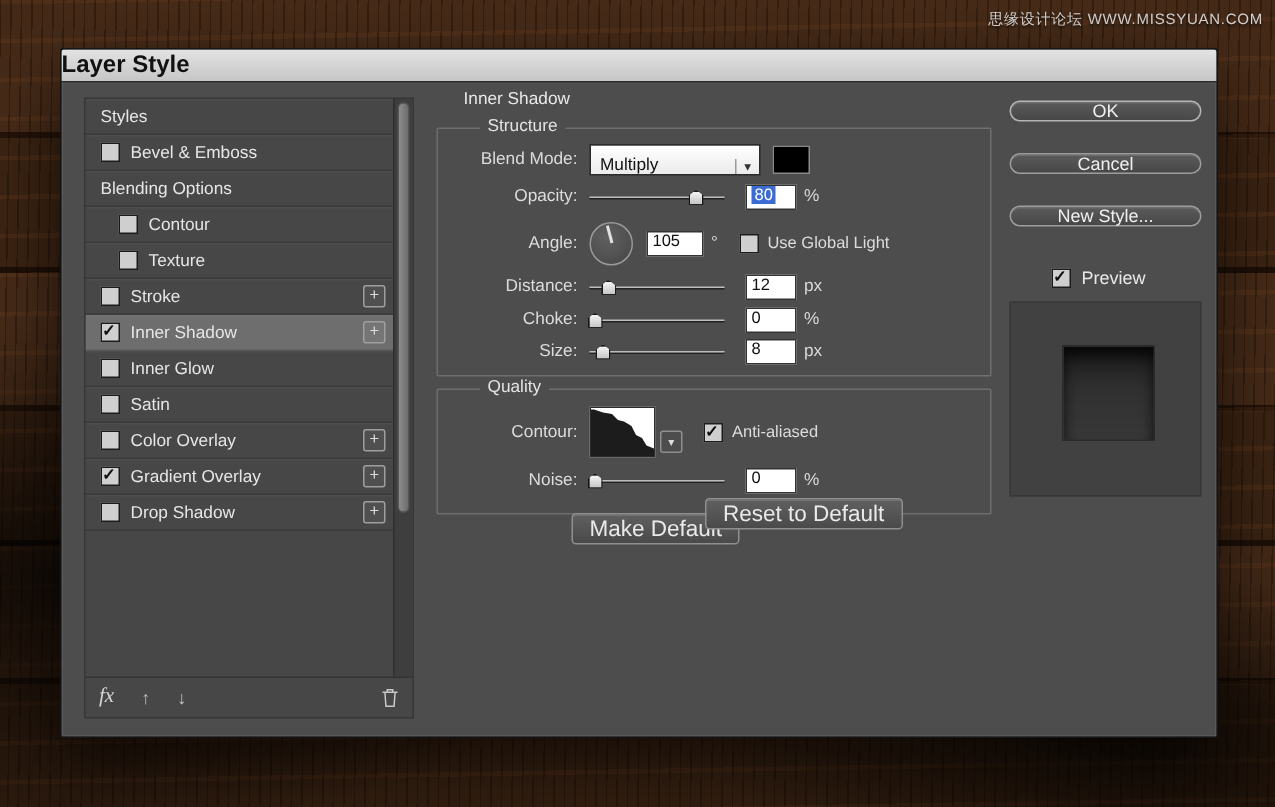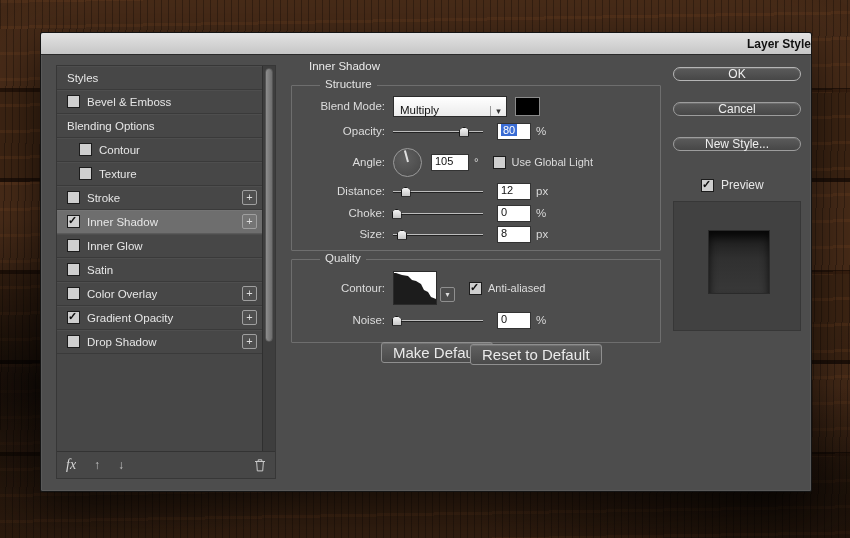--- a/index.html
+++ b/index.html
@@ -19,22 +19,22 @@
   .watermark{position:absolute;top:6px;right:8px;color:rgba(235,235,235,.88);
     font-size:10px;letter-spacing:.5px;text-shadow:0 1px 2px rgba(0,0,0,.7);}
 
   
   .dialog{position:absolute;left:40px;top:32px;width:770px;height:458px;
     background:#4d4d4d;border:1px solid #141414;border-radius:2px;
     box-shadow:0 18px 50px rgba(0,0,0,.65), inset 0 0 0 1px rgba(255,255,255,.07);
     color:#dcdcdc;font-size:11px;}
   .titlebar{position:absolute;left:0;top:0;right:0;height:21px;
     background:linear-gradient(#e3e3e3,#c6c6c6);border-bottom:1px solid #2a2a2a;
-    display:flex;align-items:center;justify-content:flex-end;
-    color:#111;font-weight:bold;font-size:12px;border-radius:2px 2px 0 0;}
+    display:flex;align-items:center;justify-content:flex-start;
+    color:#111;font-weight:bold;font-size:16px;border-radius:2px 2px 0 0;}
 
   
   .sidebar{position:absolute;left:15px;top:32px;width:220px;height:414px;
     background:#474747;border:1px solid #373737;box-sizing:border-box;}
   .list{position:absolute;left:0;top:0;right:13px;bottom:27px;overflow:hidden;}
   .item{height:24px;display:flex;align-items:center;padding:0 6px 0 10px;
     border-bottom:1px solid rgba(0,0,0,.18);box-shadow:inset 0 1px 0 rgba(255,255,255,.045);
     position:relative;box-sizing:border-box;cursor:default;}
   .item.selected{background:#6e6e6e;}
   .item.indent{padding-left:22px;}
@@ -116,20 +116,21 @@
   .preview-box{position:absolute;left:632px;top:168px;width:128px;height:130px;
     background:#414141;border:1px solid #373737;box-sizing:border-box;}
   .preview-sq{position:absolute;left:34px;top:28px;width:60px;height:62px;
     background:linear-gradient(180deg,#181818,#303030 45%,#383838);
     border:1px solid #2a2a2a;box-shadow:inset 0 6px 9px rgba(0,0,0,.75);}
 </style>
 </head>
 <body>
 
 <div class="stage">
+  <div class="watermark">思缘设计论坛 WWW.MISSYUAN.COM</div>
 
   <div class="dialog">
     <div class="titlebar">
       <span>Layer Style</span>
     </div>
 
     <div class="sidebar">
       <div class="list" id="style-list">
           <div class="item">
             <span class="lab">Styles</span>
@@ -167,21 +168,21 @@
             <span class="cb"></span>
             <span class="lab">Satin</span>
           </div>
           <div class="item">
             <span class="cb"></span>
             <span class="lab">Color Overlay</span>
             <span class="plus">+</span>
           </div>
           <div class="item">
             <span class="cb checked"></span>
-            <span class="lab">Gradient Opacity</span>
+            <span class="lab">Gradient Overlay</span>
             <span class="plus">+</span>
           </div>
           <div class="item">
             <span class="cb"></span>
             <span class="lab">Drop Shadow</span>
             <span class="plus">+</span>
           </div>
         </div>
       <div class="scrollbar">
         <div class="sthumb"></div>
@@ -300,21 +301,21 @@
           <span class="thumb" style="left: 4%;"></span>
         </span>
         <span class="val">
           <span>0</span>
         </span>
         <span class="unit">%</span>
       </div>
     </div>
 
     <div class="btn-small" style="left:340px;top:309px;">Make Default</div>
-    <div class="btn-small" style="left:429px;top:311px;">Reset to Default</div>
+    <div class="btn-small" style="left:429px;top:299px;">Reset to Default</div>
 
     <div class="btn-big btn-ok">OK</div>
     <div class="btn-big btn-cancel">Cancel</div>
     <div class="btn-big btn-newstyle">New Style...</div>
 
     <div class="preview-toggle">
       <span class="cb checked"></span>
       <span>Preview</span>
     </div>
 

